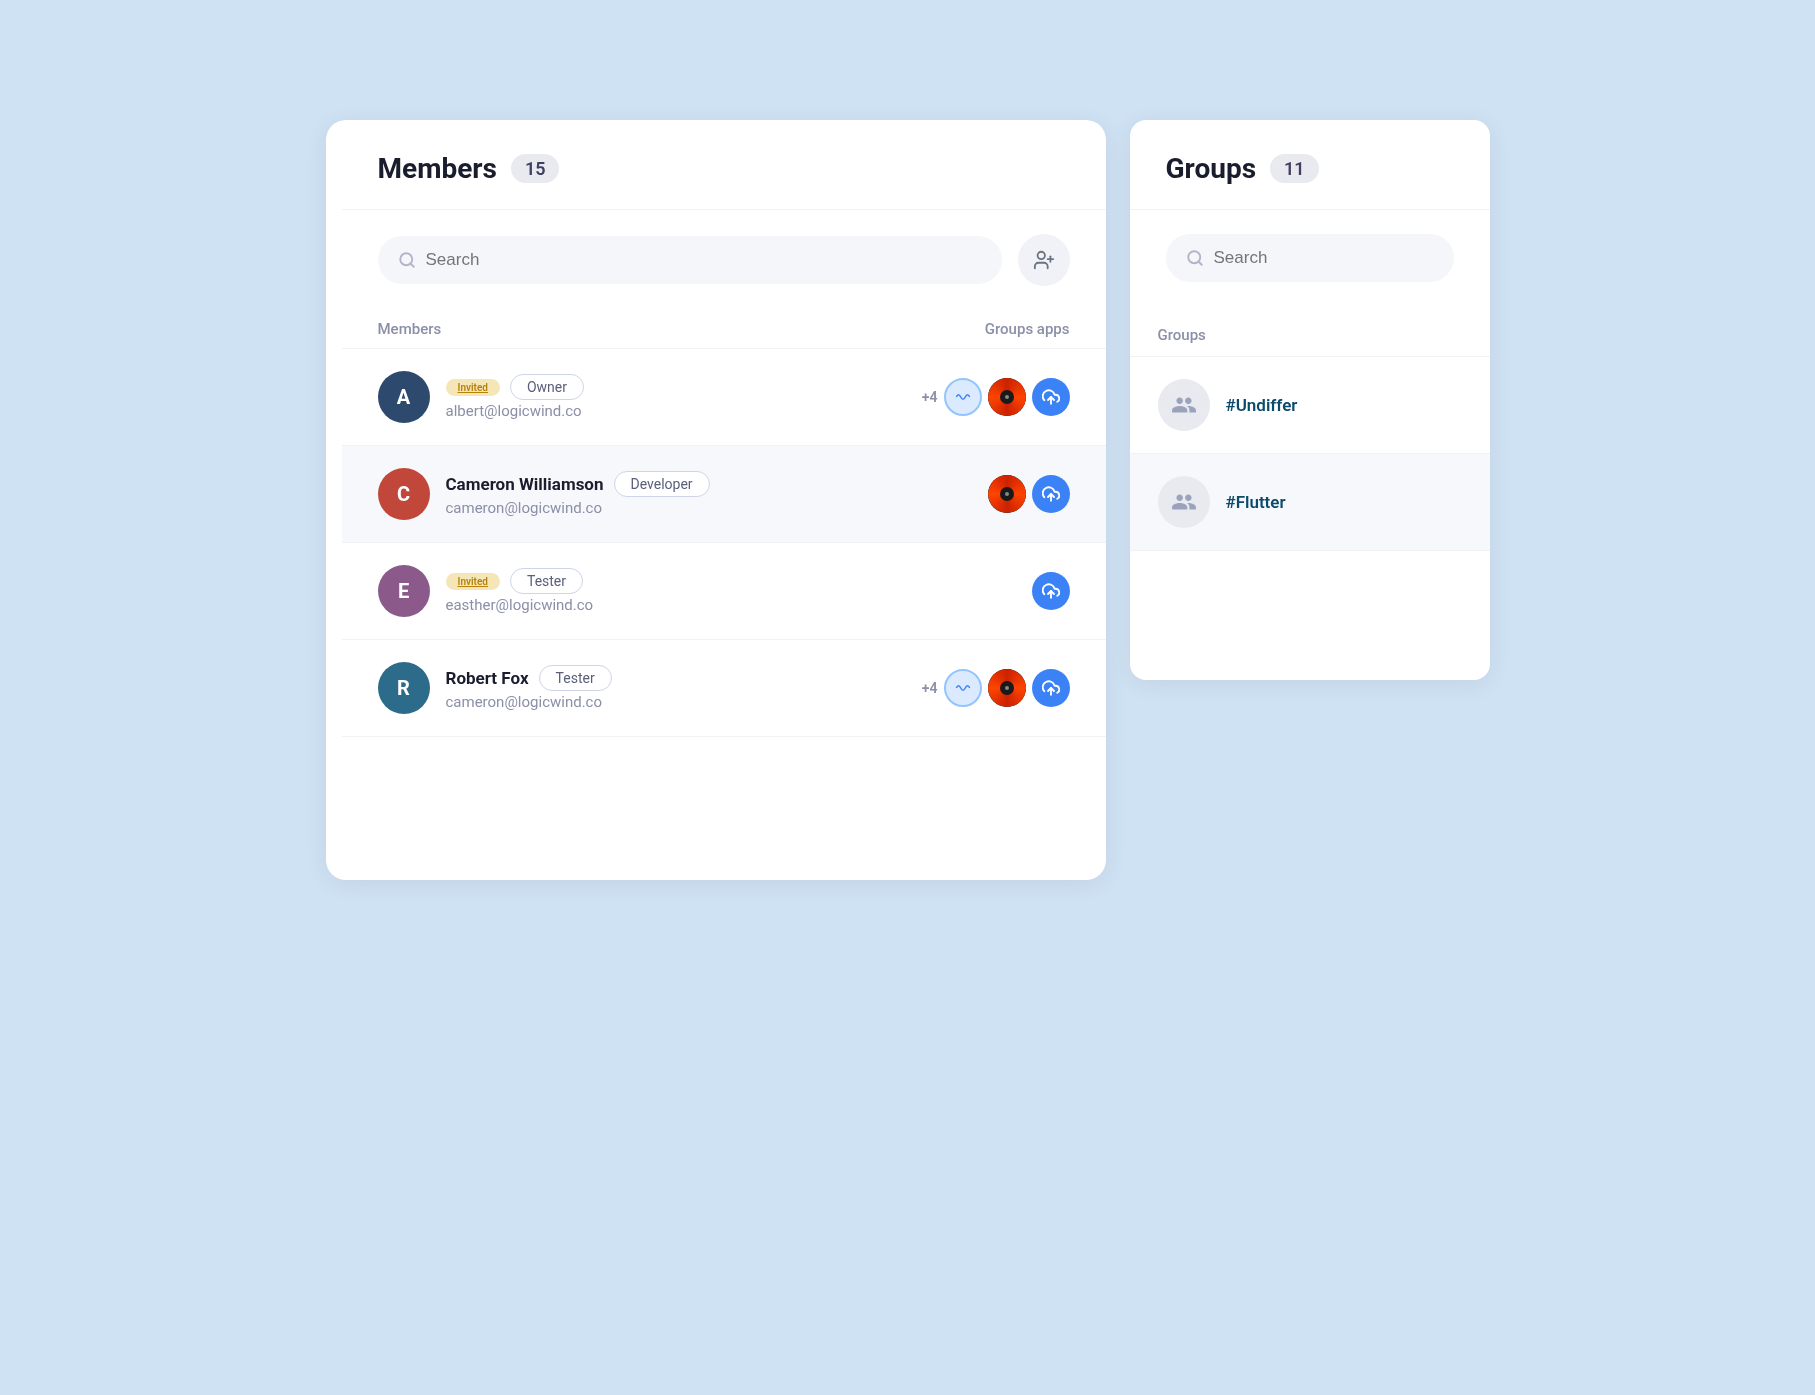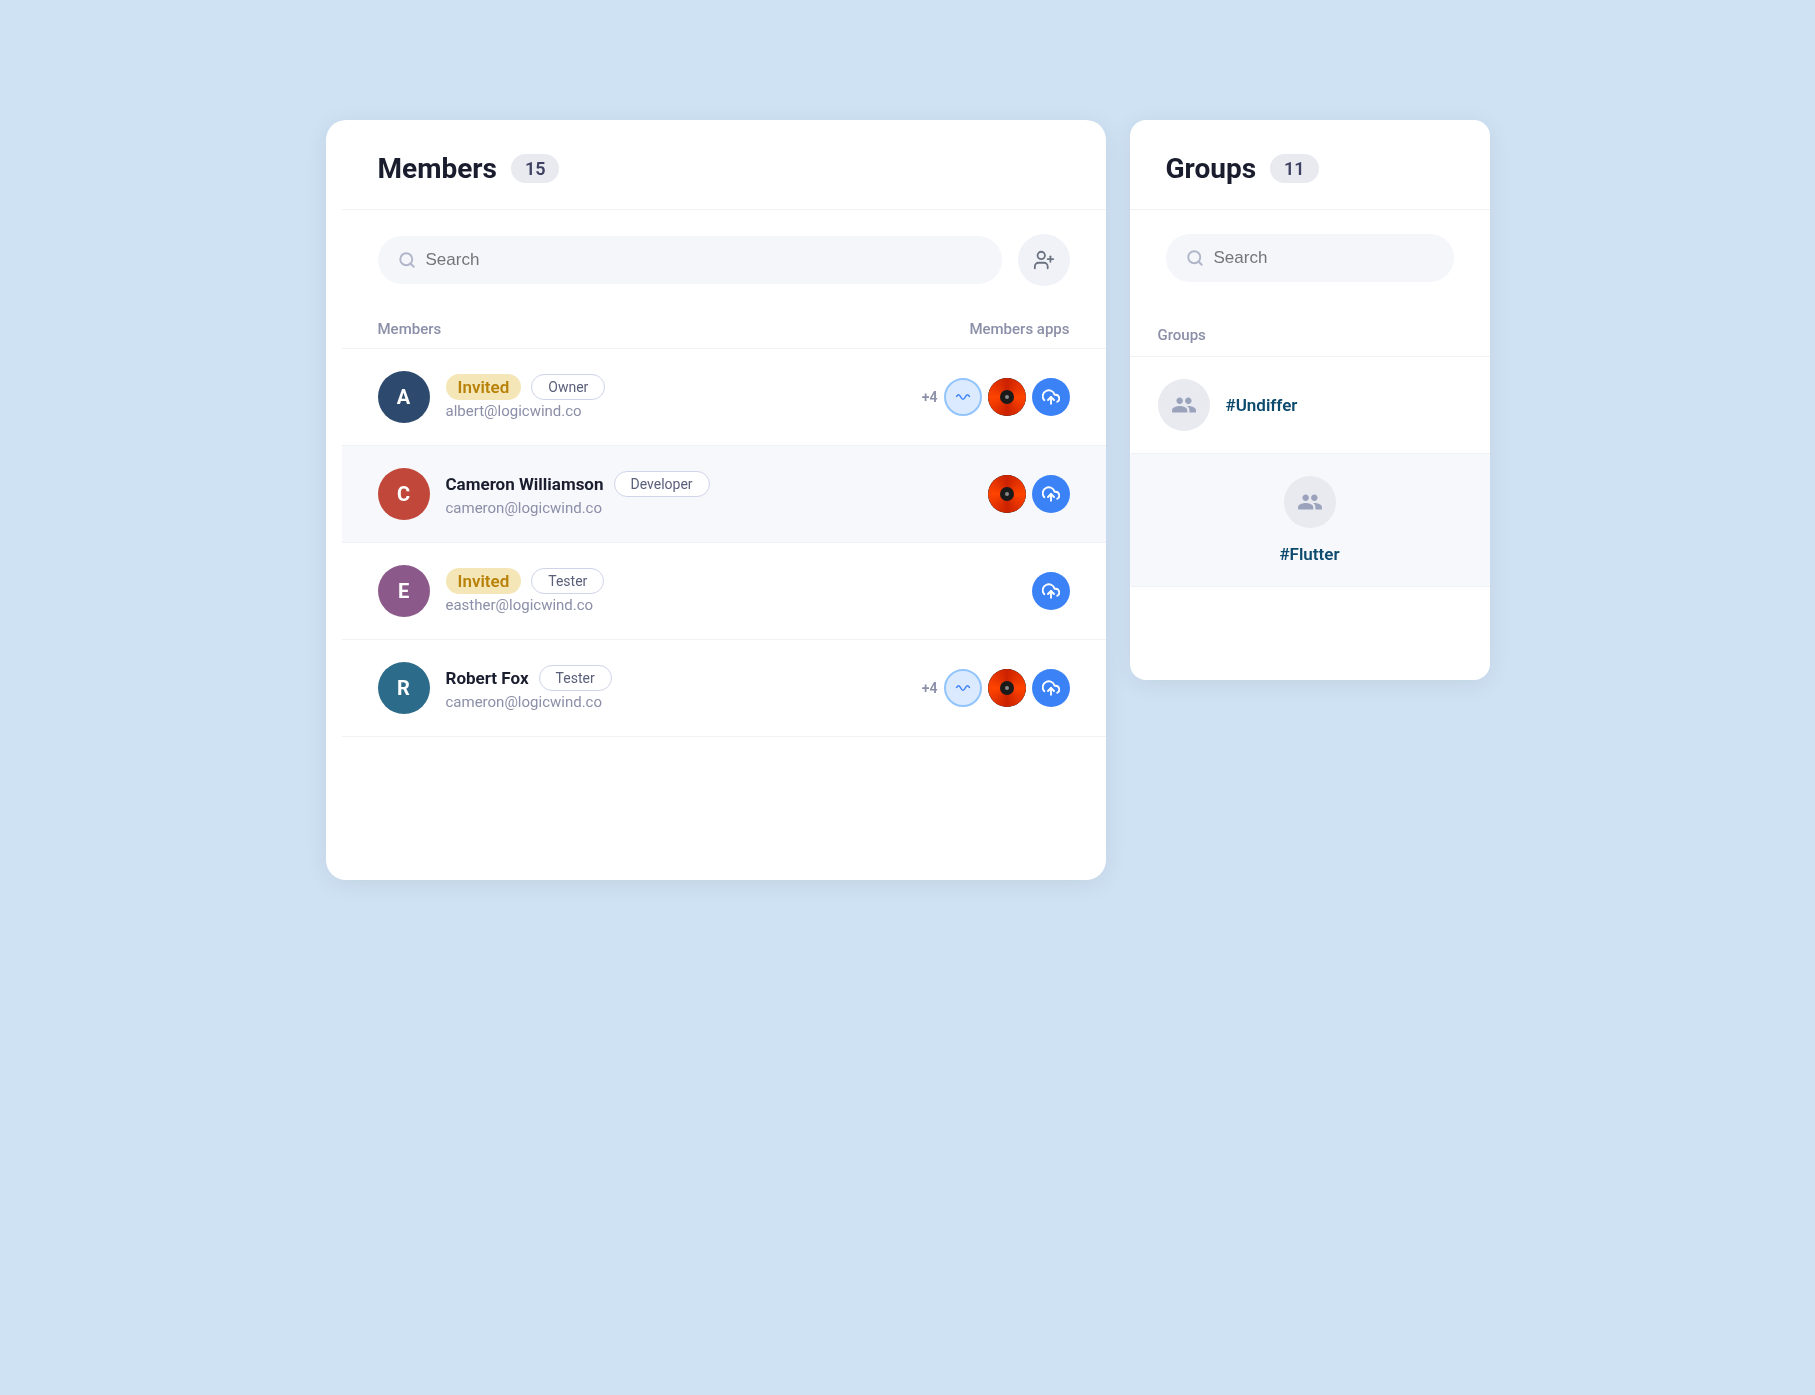--- a/index.html
+++ b/index.html
@@ -179,22 +179,23 @@
     .member-email {
       font-size: 15px;
       color: #8b8fa8;
     }
 
     .invited-badge {
       background: #f5e6b8;
       color: #b8820a;
       border-radius: 20px;
       padding: 3px 12px;
-      font-size: 17px;
+      font-size: 10px;
       font-weight: 600;
+      text-decoration: underline;
     }
 
     .role-badge {
       border: 1.5px solid #d0d4e8;
       border-radius: 20px;
       padding: 4px 16px;
       font-size: 14px;
       color: #5a5f7a;
       background: #ffffff;
     }
@@ -237,21 +238,20 @@
     .group-row {
       display: flex;
       align-items: center;
       padding: 22px 28px;
       gap: 16px;
       border-bottom: 1.5px solid #f0f2f5;
     }
 
     .group-row.highlighted {
       background: #f7f8fb;
-      flex-direction: column;
     }
 
     .group-avatar {
       width: 52px;
       height: 52px;
       background: #e8eaf0;
       border-radius: 50%;
       display: flex;
       align-items: center;
       justify-content: center;
@@ -358,21 +358,21 @@
           <path d="M16 21v-2a4 4 0 0 0-4-4H6a4 4 0 0 0-4 4v2"></path>
             <circle cx="9" cy="7" r="4"></circle>
             <line x1="19" y1="8" x2="19" y2="14"></line>
             <line x1="22" y1="11" x2="16" y2="11"></line>
         </svg>
       </button>
     </div>
 
     <div class="table-header">
       <span class="table-header-label">Members</span>
-      <span class="table-header-label">Members apps</span>
+      <span class="table-header-label">Groups apps</span>
     </div>
 
     <div class="member-row">
       <div class="avatar avatar-dark-blue">A</div>
       <div class="member-info">
         <div class="member-name-row">
           <span class="invited-badge">Invited</span>
           <span class="role-badge">Owner</span>
         </div>
         <span class="member-email">albert@logicwind.co</span>

